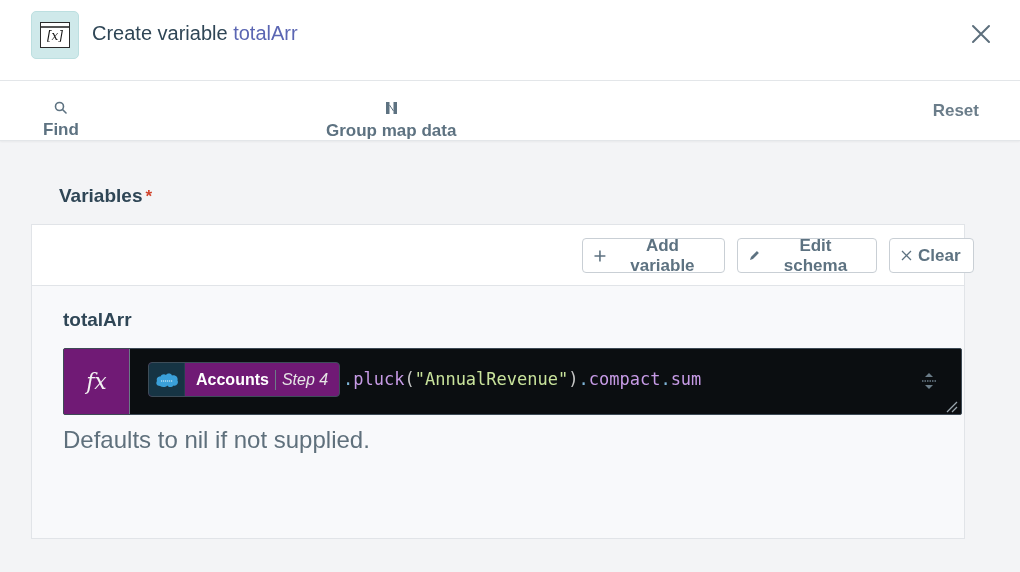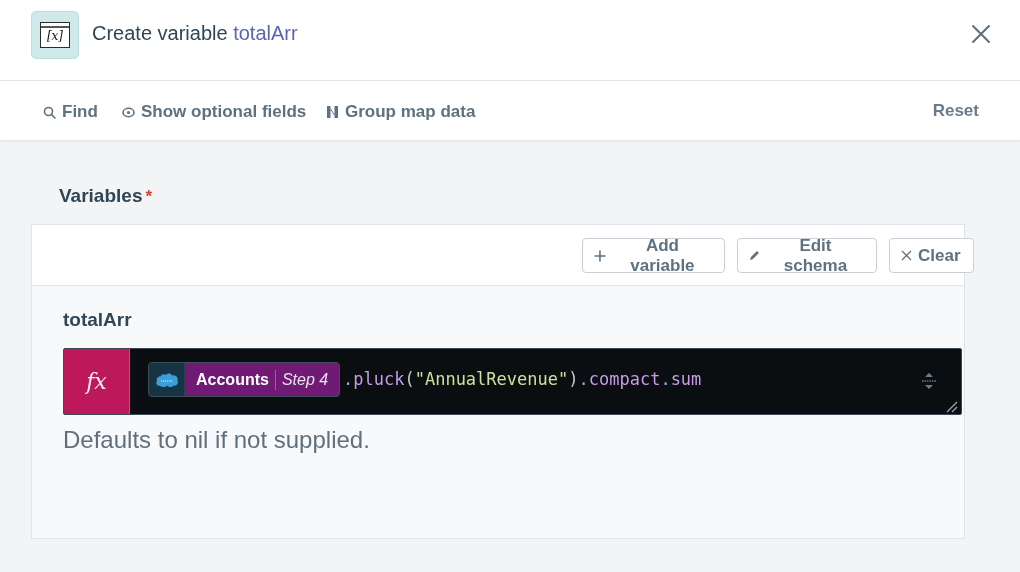--- a/index.html
+++ b/index.html
@@ -9,35 +9,35 @@
   .header { position: absolute; left: 0; top: 0; width: 1020px; height: 81px; background: #fff; border-bottom: 1px solid #e3e6e9; }
   .header-icon { position: absolute; left: 31px; top: 11px; width: 48px; height: 48px; background: #cfe9ea; border-radius: 5px; border: 1px solid #bcdfe0; display: flex; align-items: center; justify-content: center; }
   .header-icon .win { width: 30px; height: 26px; border: 1.5px solid #2b2b2b; background: #fff; position: relative; }
   .header-icon .win::before { content: ""; position: absolute; left: 0; right: 0; top: 3px; height: 1.5px; background: #555; }
   .header-icon .win span { position: absolute; left: 0; right: 0; top: 6px; text-align: center; font-family: "DejaVu Serif", serif; font-style: italic; font-size: 12px; color: #111; letter-spacing: 0; }
   .title { position: absolute; left: 92px; top: 22px; font-size: 20px; color: #2f4656; }
   .title .accent { color: #5b66b3; }
   .close { position: absolute; right: 27px; top: 22px; width: 24px; height: 24px; cursor: pointer; }
 
   .toolbar { position: absolute; left: 0; top: 81px; width: 1020px; height: 60px; background: #fff; border-bottom: 1px solid #e3e6e9; box-shadow: 0 1px 2px rgba(0,0,0,0.05); }
-  .tb-item { position: absolute; top: 20px; height: 22px; display: flex; align-items: center; gap: 6px; font-size: 17px; font-weight: bold; color: #5d7281; cursor: pointer; }
+  .tb-item { position: absolute; top: 20px; height: 22px; display: flex; align-items: center; gap: 6px; font-size: 17px; font-weight: bold; color: #5d7281; cursor: pointer; flex-direction: column; }
   .tb-item svg { flex: none; }
   .reset { position: absolute; right: 41px; top: 20px; font-size: 17px; font-weight: bold; color: #6b7d8a; cursor: pointer; }
 
   .section-label { position: absolute; left: 31px; top: 185px; font-size: 19px; font-weight: bold; color: #2f4656; margin-left: 28px; }
   .section-label .req { color: #d0432b; margin-left: 3px; font-size: 17px; }
 
   .panel { position: absolute; left: 31px; top: 224px; width: 934px; height: 315px; background: #f8f9fb; border: 1px solid #e1e4e8; }
   .panel-top { height: 61px; background: #fff; border-bottom: 1px solid #e1e4e8; position: relative; }
   .btn { position: absolute; top: 13px; height: 35px; background: #fff; border: 1px solid #c9cfd5; border-radius: 4px; font-size: 17px; font-weight: bold; color: #5d7281; display: flex; align-items: center; padding: 0 11px; gap: 6px; cursor: pointer; font-family: "Liberation Sans", sans-serif; }
 
   .var-label { position: absolute; left: 31px; top: 84px; font-size: 19px; font-weight: bold; color: #2f4656; }
 
   .formula { position: absolute; left: 31px; top: 123px; width: 899px; height: 67px; background: #0b0e11; border: 1px solid #3d4a55; border-radius: 2px; }
-  .fx { position: absolute; left: 0; top: 0; width: 66px; height: 65px; background: #be185d; border-right: 1px solid #6b7b86; display: flex; align-items: center; justify-content: center; color: #f2f2f2; font-family: "DejaVu Serif", serif; font-style: italic; font-size: 22px; }
+  .fx { position: absolute; left: 0; top: 0; width: 66px; height: 65px; background: #701a75; border-right: 1px solid #6b7b86; display: flex; align-items: center; justify-content: center; color: #f2f2f2; font-family: "DejaVu Serif", serif; font-style: italic; font-size: 22px; }
   .pill { position: absolute; left: 84px; top: 13px; height: 35px; border: 1px solid #3d4d59; border-radius: 4px; background: #701a75; display: flex; align-items: center; overflow: hidden; }
   .pill .logo { width: 36px; height: 100%; background: #163444; display: flex; align-items: center; justify-content: center; border-right: 1px solid #24404f; }
   .pill .name { padding-left: 11px; font-size: 16px; font-weight: bold; color: #fff; }
   .pill .sep { width: 1px; height: 20px; background: #6c7c87; margin: 0 6px; }
   .pill .step { font-size: 16px; color: #e6e6e6; padding-right: 11px; font-style: italic; }
   .code { position: absolute; left: 279px; top: 20px; font-family: "DejaVu Sans Mono", "Liberation Mono", monospace; font-size: 17px; color: #c79be6; white-space: pre; }
   .code .dot { color: #7fb5d9; }
   .code .str { color: #c9e39c; }
   .code .paren { color: #c7c7c7; }
   .stepper { position: absolute; right: 24px; top: 22px; width: 16px; height: 20px; cursor: pointer; }
@@ -65,27 +65,20 @@
   </div>
 </div>
 
 <div class="toolbar">
   <div class="tb-item" style="left:43px;">
     <svg width="13" height="13" viewBox="0 0 13 13">
       <circle cx="5.5" cy="5.5" r="4" stroke="#5d7281" stroke-width="1.6" fill="none"></circle>
       <path d="M8.5 8.5 L12 12" stroke="#5d7281" stroke-width="1.6" stroke-linecap="round"></path>
     </svg>
     <span>Find</span>
-  </div>
-  <div class="tb-item" style="left:122px;">
-    <svg width="13" height="11" viewBox="0 0 13 11">
-      <ellipse cx="6.5" cy="5.5" rx="5.5" ry="4.2" stroke="#5d7281" stroke-width="1.6" fill="none"></ellipse>
-      <circle cx="6.5" cy="5.5" r="1.6" fill="#5d7281"></circle>
-    </svg>
-    <span>Show optional fields</span>
   </div>
   <div class="tb-item" style="left:326px;">
     <svg width="13" height="14" viewBox="0 0 13 14">
       <rect x="1" y="1" width="3.5" height="12" fill="#5d7281"></rect>
       <rect x="8.5" y="1" width="3.5" height="12" fill="#5d7281"></rect>
       <path d="M4.5 4 L8.5 10" stroke="#5d7281" stroke-width="1"></path>
     </svg>
     <span>Group map data</span>
   </div>
   <div class="reset">Reset</div>

